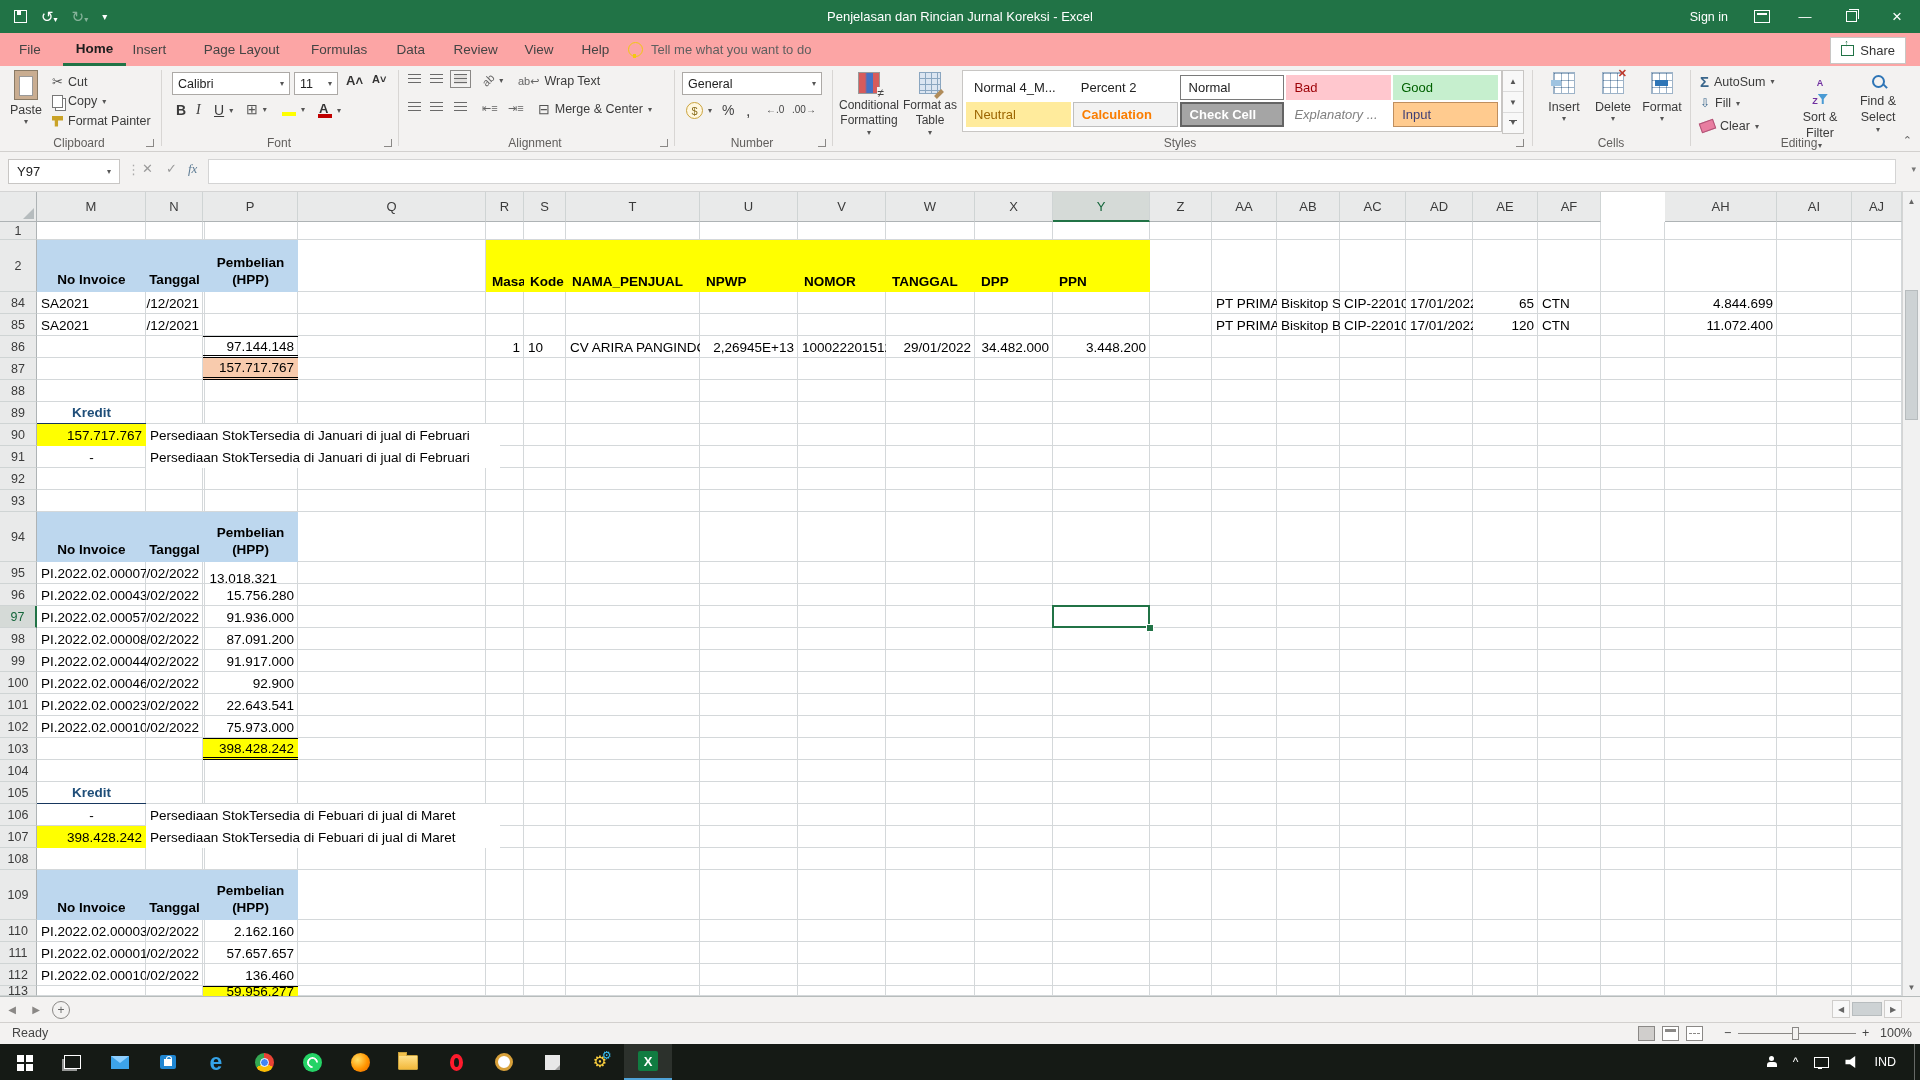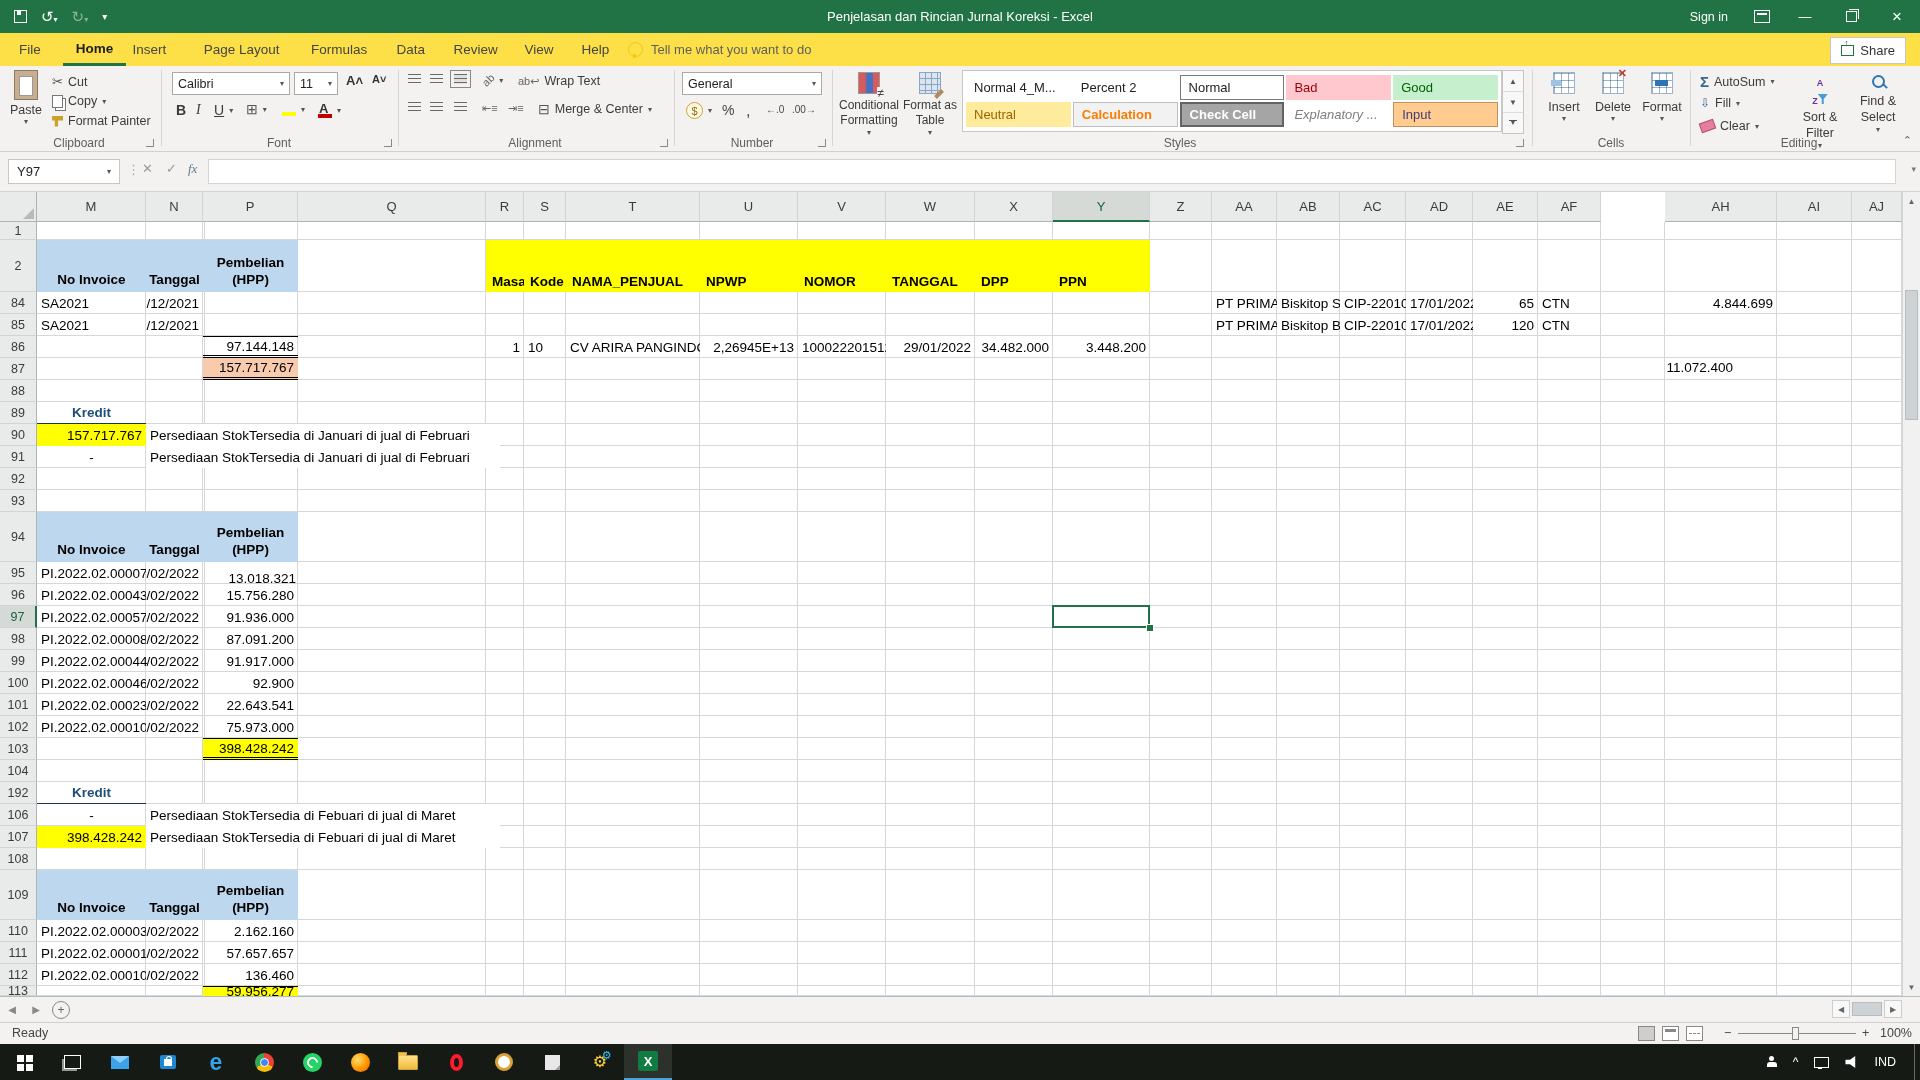--- a/index.html
+++ b/index.html
@@ -15,21 +15,21 @@
   .mini-caret{font-size:8px;color:#fff;}
   #title-text{position:absolute;top:0;left:0;width:100%;height:33px;display:flex;align-items:center;justify-content:center;font-size:13px;z-index:1;}
   .win-ctrls{position:absolute;top:0;right:0;height:33px;display:flex;align-items:center;z-index:3;}
   .win-btn{width:46px;height:33px;display:flex;align-items:center;justify-content:center;color:#fff;font-size:13px;}
   #signin{font-size:12.5px;padding:0 14px;color:#fff;}
   .ic-ribopts{width:14px;height:11px;border:1px solid #fff;position:relative;margin:0 12px;}
   .ic-ribopts:after{content:"";position:absolute;left:2px;top:2px;right:2px;height:2px;background:#fff;}
   .ic-restore{width:9px;height:9px;border:1px solid #fff;position:relative;}
   .ic-restore:after{content:"";position:absolute;left:2px;top:-3px;width:9px;height:9px;border:1px solid #fff;border-left:none;border-bottom:none;}
   
-  #tabrow{position:absolute;top:33px;left:0;width:1920px;height:33px;background:#fde047;}
+  #tabrow{position:absolute;top:33px;left:0;width:1920px;height:33px;background:#fca5a5;}
   .rtab{position:absolute;top:0;height:33px;display:flex;align-items:center;padding:0 13px;font-size:13.5px;color:#444;}
   .rtab.active{color:#1e1e1e;font-weight:700;border-bottom:3px solid #217346;box-sizing:border-box;}
   #tellme{position:absolute;left:628px;top:0;height:33px;display:flex;align-items:center;gap:8px;color:#5f5f5f;font-size:13px;}
   .bulb{width:13px;height:13px;border:1.5px solid #f2c811;border-radius:50%;position:relative;}
   .bulb:after{content:"";position:absolute;left:4px;top:11px;width:3px;height:4px;background:#f2c811;}
   #share-btn{position:absolute;right:14px;top:4px;height:25px;display:flex;align-items:center;gap:6px;font-size:13px;color:#333;border:1px solid #c8c6c4;background:#fff;padding:0 10px;}
   .ic-share{width:11px;height:9px;border:1px solid #217346;position:relative;}
   .ic-share:after{content:"↑";position:absolute;top:-8px;left:2px;font-size:9px;color:#217346;}
   
   #ribbon{position:absolute;top:66px;left:0;width:1920px;height:86px;background:#f3f2f1;border-bottom:1px solid #d2d0ce;box-sizing:border-box;}
@@ -538,21 +538,21 @@
     <div class="rowh" style="top: 122px; height: 22px;">85</div>
     <div class="hline" style="top: 143px;"></div>
     <div class="cell l" style="left: 37px; top: 122px; height: 22px; width: 109px;">SA2021</div>
     <div class="cell r" style="left: 146px; top: 122px; height: 22px; width: 57px;">31/12/2021</div>
     <div class="cell l" style="left: 1212px; top: 122px; height: 22px; width: 65px;">PT PRIMA</div>
     <div class="cell l" style="left: 1277px; top: 122px; height: 22px; width: 63px;">Biskitop Bu</div>
     <div class="cell l" style="left: 1340px; top: 122px; height: 22px; width: 66px;">CIP-22010</div>
     <div class="cell l" style="left: 1406px; top: 122px; height: 22px; width: 67px;">17/01/2022</div>
     <div class="cell r" style="left: 1473px; top: 122px; height: 22px; width: 65px;">120</div>
     <div class="cell l" style="left: 1538px; top: 122px; height: 22px; width: 63px;">CTN</div>
-    <div class="cell r" style="left: 1625px; top: 122px; height: 22px; width: 112px; margin-top: 42px;">11.072.400</div>
+    <div class="cell r" style="left: 1665px; top: 122px; height: 22px; width: 112px;">11.072.400</div>
     <div class="rowh" style="top: 144px; height: 22px;">86</div>
     <div class="hline" style="top: 165px;"></div>
     <div class="cell r bt bd" style="left: 203px; top: 144px; height: 22px; width: 95px;">97.144.148</div>
     <div class="cell r" style="left: 486px; top: 144px; height: 22px; width: 38px;">1</div>
     <div class="cell l" style="left: 524px; top: 144px; height: 22px; width: 42px;">10</div>
     <div class="cell l" style="left: 566px; top: 144px; height: 22px; width: 134px;">CV ARIRA PANGINDO</div>
     <div class="cell r" style="left: 700px; top: 144px; height: 22px; width: 98px;">2,26945E+13</div>
     <div class="cell l" style="left: 798px; top: 144px; height: 22px; width: 88px;">100022201512643</div>
     <div class="cell r" style="left: 886px; top: 144px; height: 22px; width: 89px;">29/01/2022</div>
     <div class="cell r" style="left: 975px; top: 144px; height: 22px; width: 78px;">34.482.000</div>
@@ -580,21 +580,21 @@
     <div class="rowh" style="top: 320px; height: 50px;">94</div>
     <div class="hline" style="top: 369px;"></div>
     <div class="cell hb" style="left: 37px; top: 320px; height: 50px; width: 109px;">No Invoice</div>
     <div class="cell hb" style="left: 146px; top: 320px; height: 50px; width: 57px;">Tanggal</div>
     <div class="cell hb" style="left: 203px; top: 320px; height: 50px; width: 95px;">Pembelian
 (HPP)</div>
     <div class="rowh" style="top: 370px; height: 22px;">95</div>
     <div class="hline" style="top: 391px;"></div>
     <div class="cell l" style="left: 37px; top: 370px; height: 22px; width: 109px;">PI.2022.02.00007</div>
     <div class="cell r" style="left: 146px; top: 370px; height: 22px; width: 57px;">08/02/2022</div>
-    <div class="cell r" style="left: 205px; top: 370px; height: 32px; width: 95px;">13.018.321</div>
+    <div class="cell r" style="left: 186px; top: 370px; height: 32px; width: 95px;">13.018.321</div>
     <div class="rowh" style="top: 392px; height: 22px;">96</div>
     <div class="hline" style="top: 413px;"></div>
     <div class="cell l" style="left: 37px; top: 392px; height: 22px; width: 109px;">PI.2022.02.00043</div>
     <div class="cell r" style="left: 146px; top: 392px; height: 22px; width: 57px;">24/02/2022</div>
     <div class="cell r" style="left: 203px; top: 392px; height: 22px; width: 95px;">15.756.280</div>
     <div class="rowh sel" style="top: 414px; height: 22px;">97</div>
     <div class="hline" style="top: 435px;"></div>
     <div class="cell l" style="left: 37px; top: 414px; height: 22px; width: 109px;">PI.2022.02.00057</div>
     <div class="cell r" style="left: 146px; top: 414px; height: 22px; width: 57px;">05/02/2022</div>
     <div class="cell r" style="left: 203px; top: 414px; height: 22px; width: 95px;">91.936.000</div>
@@ -621,21 +621,21 @@
     <div class="rowh" style="top: 524px; height: 22px;">102</div>
     <div class="hline" style="top: 545px;"></div>
     <div class="cell l" style="left: 37px; top: 524px; height: 22px; width: 109px;">PI.2022.02.00010</div>
     <div class="cell r" style="left: 146px; top: 524px; height: 22px; width: 57px;">09/02/2022</div>
     <div class="cell r" style="left: 203px; top: 524px; height: 22px; width: 95px;">75.973.000</div>
     <div class="rowh" style="top: 546px; height: 22px;">103</div>
     <div class="hline" style="top: 567px;"></div>
     <div class="cell r yel bt bd" style="left: 203px; top: 546px; height: 22px; width: 95px;">398.428.242</div>
     <div class="rowh" style="top: 568px; height: 22px;">104</div>
     <div class="hline" style="top: 589px;"></div>
-    <div class="rowh" style="top: 590px; height: 22px;">192</div>
+    <div class="rowh" style="top: 590px; height: 22px;">105</div>
     <div class="hline" style="top: 611px;"></div>
     <div class="cell kr" style="left: 37px; top: 590px; height: 22px; width: 109px;">Kredit</div>
     <div class="rowh" style="top: 612px; height: 22px;">106</div>
     <div class="hline" style="top: 633px;"></div>
     <div class="cell c" style="left: 37px; top: 612px; height: 22px; width: 109px;">-</div>
     <div class="cell ov" style="left: 146px; top: 612px; height: 22px; width: 354px;">Persediaan StokTersedia di Febuari di jual di Maret</div>
     <div class="rowh" style="top: 634px; height: 22px;">107</div>
     <div class="hline" style="top: 655px;"></div>
     <div class="cell r yel" style="left: 37px; top: 634px; height: 22px; width: 109px;">398.428.242</div>
     <div class="cell ov" style="left: 146px; top: 634px; height: 22px; width: 354px;">Persediaan StokTersedia di Febuari di jual di Maret</div>

